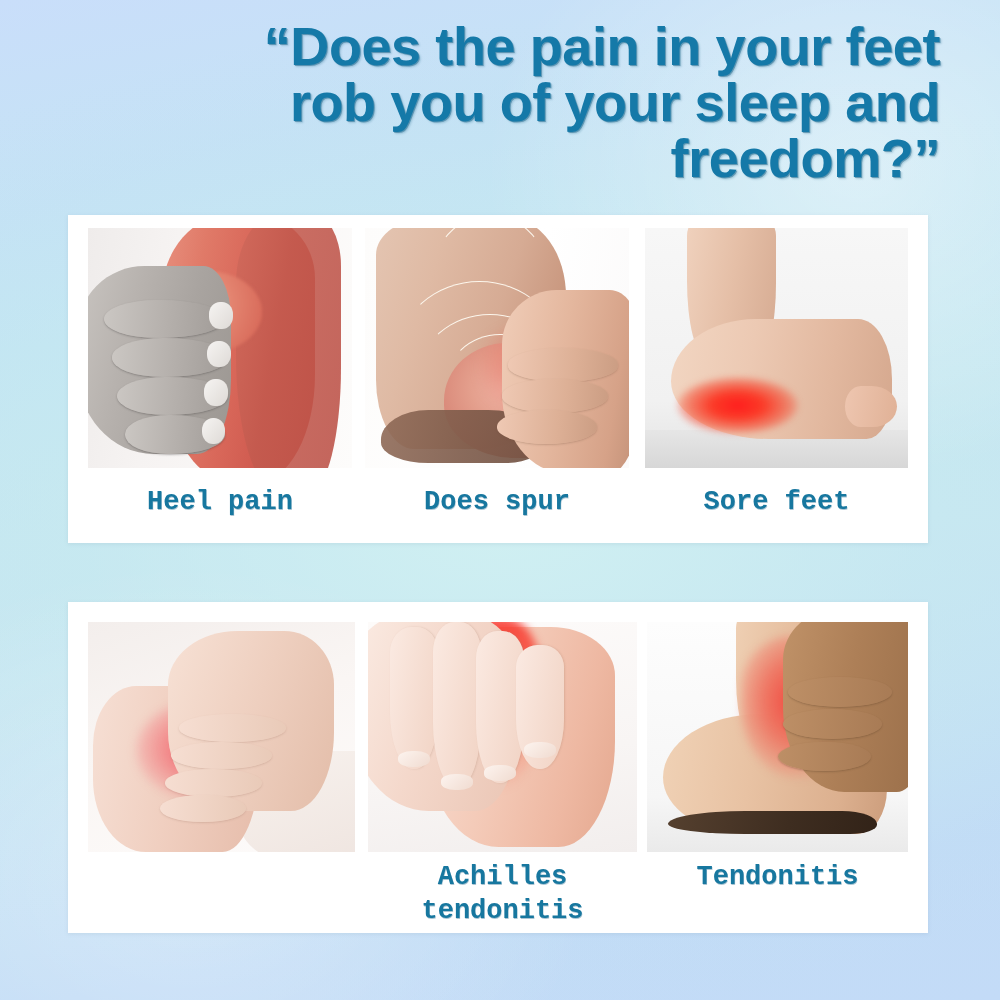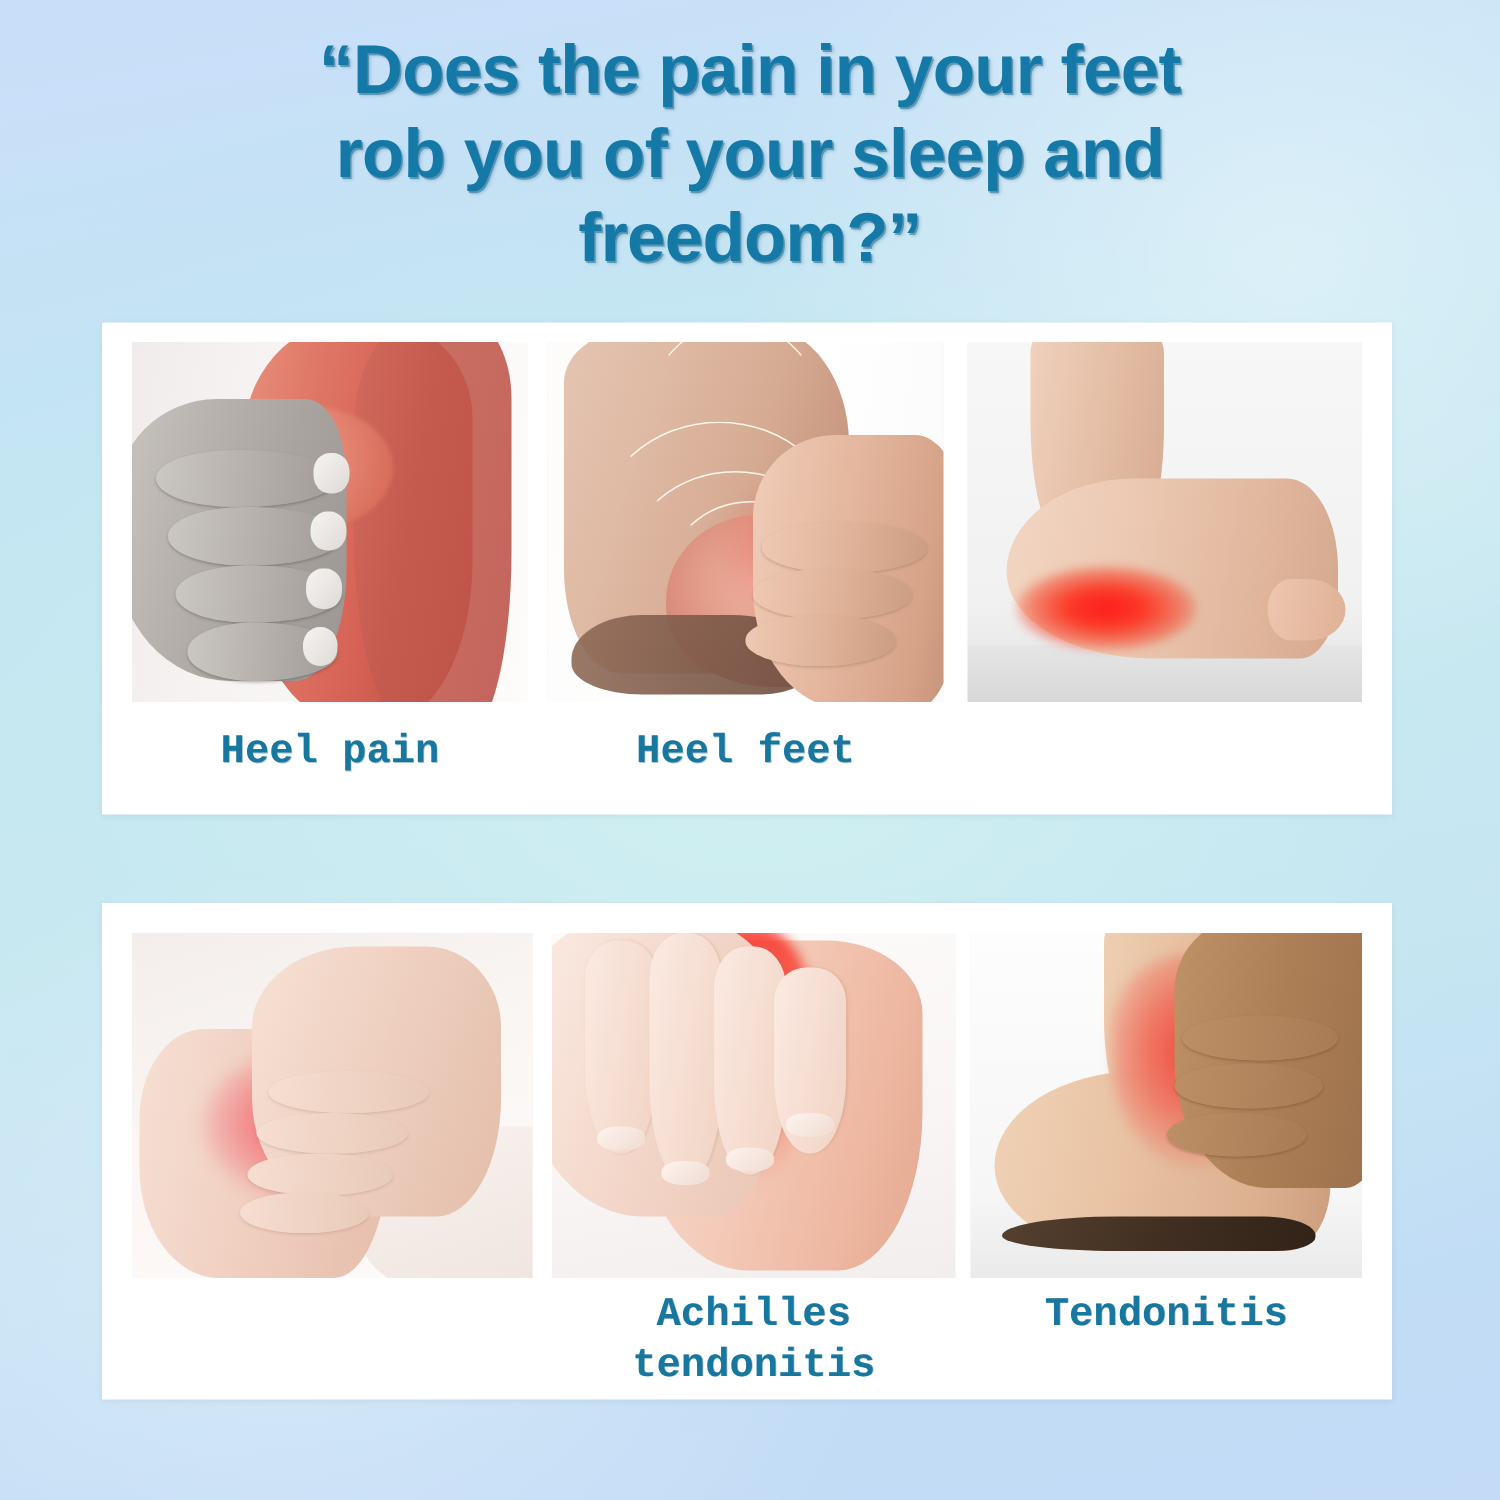--- a/index.html
+++ b/index.html
@@ -52,22 +52,22 @@
     background: radial-gradient(ellipse at center, rgba(255,255,255,0.30) 0%, rgba(255,255,255,0) 70%);
     pointer-events: none;
   }
 
   
   .headline {
     position: absolute;
     left: 60px;
     top: 18px;
     width: 880px;
-    text-align: center;
-    font-size: 46px;
+    text-align: right;
+    font-size: 54px;
     line-height: 56px;
     font-weight: 700;
     letter-spacing: -0.4px;
     color: #1579a8;
     text-shadow: 1px 1px 0 rgba(13,90,128,0.45), 2px 2px 2px rgba(13,90,128,0.22);
     white-space: pre-line;
   }
 
   
   .card {
@@ -366,21 +366,22 @@
         <div class="skin-base r1c3-bg"></div>
         <div class="r1c3-floor"></div>
         <div class="r1c3-leg"></div>
         <div class="r1c3-foot"></div>
         <div class="r1c3-toes"></div>
         <div class="r1c3-arch"></div>
       </div>
     </div>
 
     <div class="caption" style="left:20px;  top:270px; width:264px;">Heel pain</div>
-    <div class="caption" style="left:297px; top:270px; width:264px;">Heel feet</div>
+    <div class="caption" style="left:297px; top:270px; width:264px;">Does spur</div>
+    <div class="caption" style="left:577px; top:270px; width:263px;">Sore feet</div>
   </div>
 
   <div class="card" id="card-row-2">
     <div class="photo-strip">
 
       <div class="photo" style="left:20px; top:20px; width:267px; height:230px;">
         <div class="skin-base r2c1-bg"></div>
         <div class="r2c1-cloth"></div>
         <div class="r2c1-leg"></div>
         <div class="r2c1-glow"></div>

